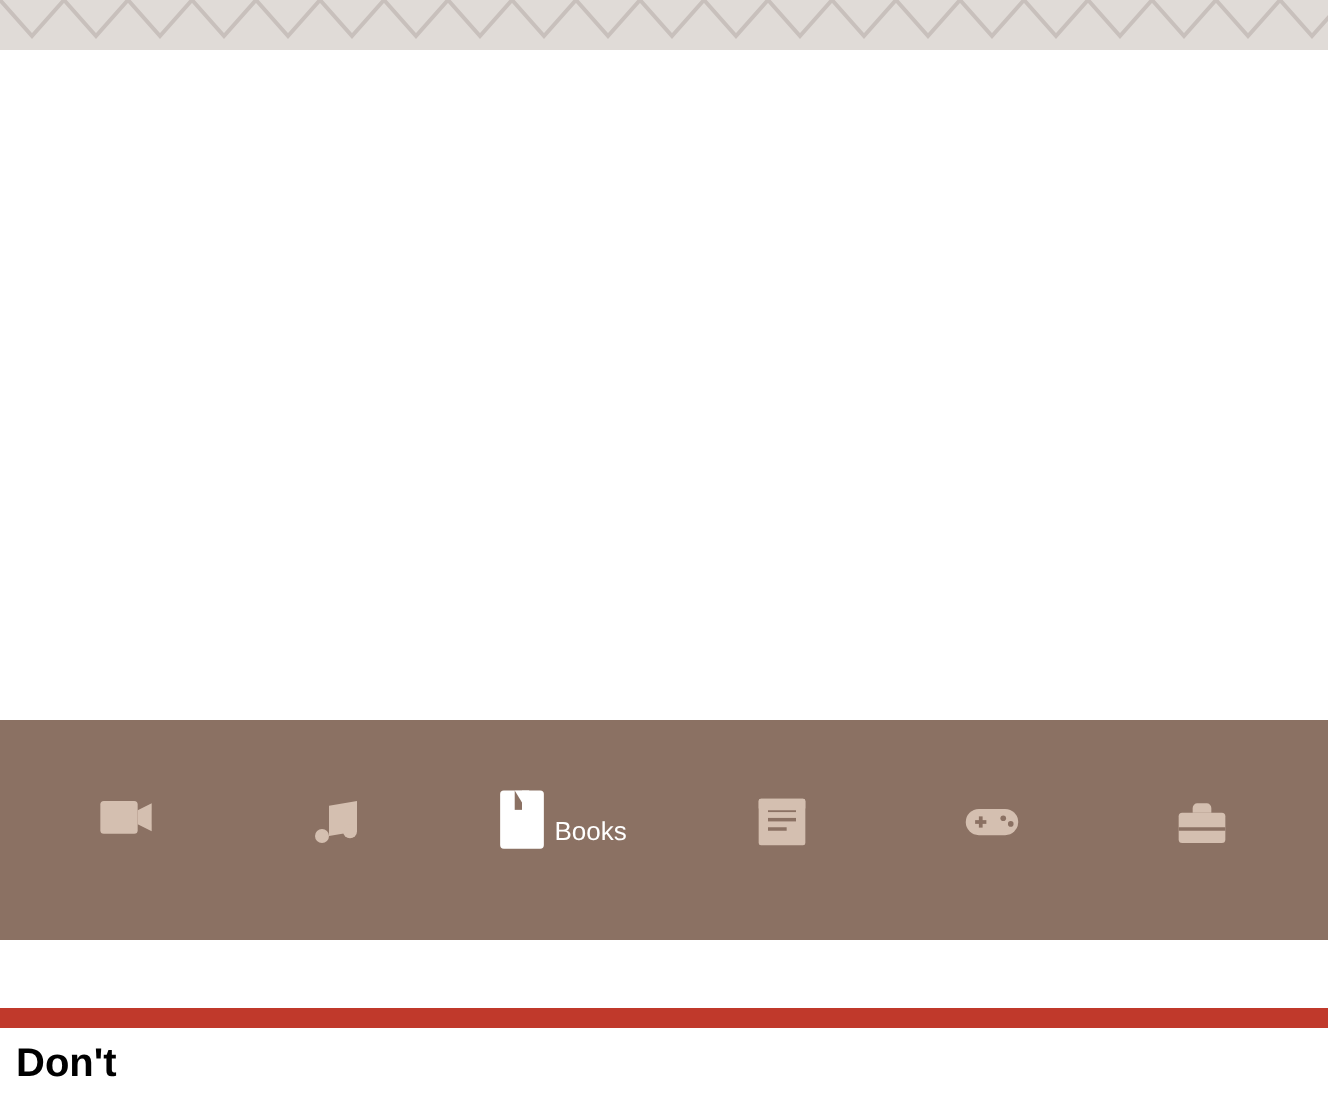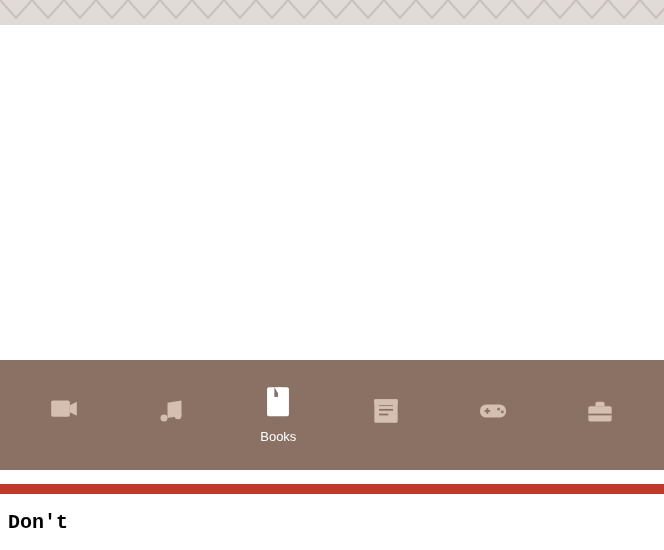--- a/index.html
+++ b/index.html
@@ -47,21 +47,21 @@
       background-color: #8b7163;
       display: flex;
       align-items: center;
       justify-content: space-around;
       padding: 0 10px;
       position: relative;
     }
 
     .tab-item {
       display: flex;
-      flex-direction: column;
+      flex-direction: row;
       align-items: center;
       justify-content: center;
       cursor: pointer;
       padding: 8px 12px;
       color: #d4bfb0;
       min-width: 80px;
     }
 
     .tab-item.active {
       color: #fff;
@@ -178,16 +178,16 @@
         <path d="M8 8V6a2 2 0 0 1 2-2h4a2 2 0 0 1 2 2v2"></path>
         <line x1="2" y1="15" x2="22" y2="15" stroke="#8b7163" stroke-width="1.5"></line>
       </svg>
     </span>
   </div>
 
 </div>
 
 <div id="bottom-section">
   <div style="height:10px; background:#c0392b; width:664px;"></div>
-  <div style="height:56px; background:#fff; width:664px; display:flex; align-items:center; padding:0 8px;font-family:Liberation Mono, monospace;">
+  <div style="height:36px; background:#fff; width:664px; display:flex; align-items:center; padding:0 8px;">
     <span style="font-size:20px; font-weight:bold; color:#000;">Don't</span>
   </div>
 </div>
 
 </body></html>

